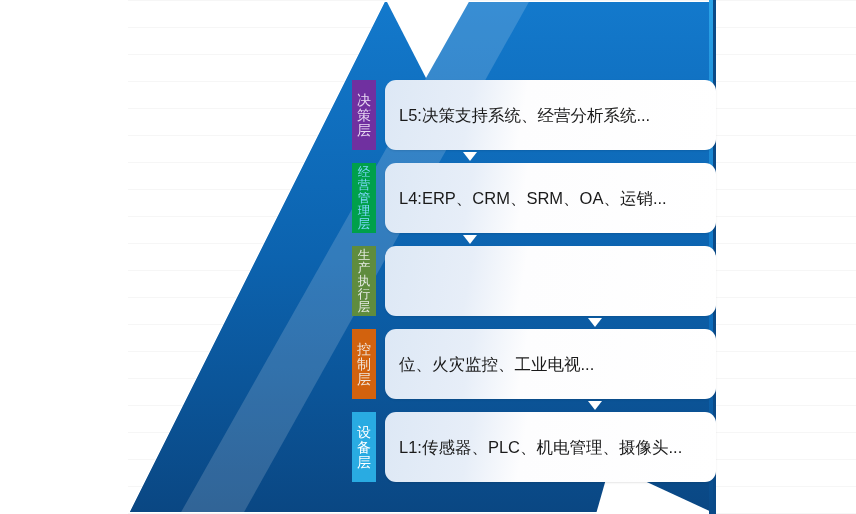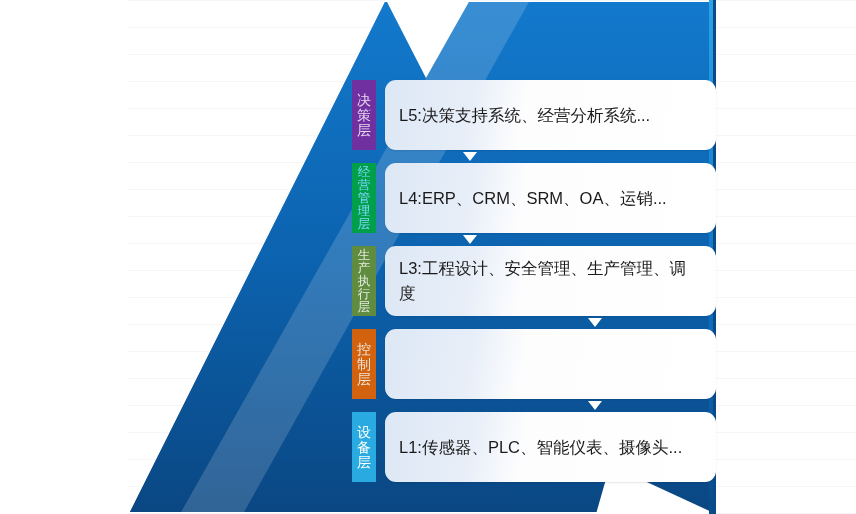--- a/index.html
+++ b/index.html
@@ -177,46 +177,46 @@
     <div class="row" style="top:246px; height:70px; width:364px;">
       <div class="tab" style="background:#5f8c3e; color:#e6ebe3; font-size:12.5px; line-height:13px;">
         <span>生</span>
         <span>产</span>
         <span>执</span>
         <span>行</span>
         <span>层</span>
       </div>
       <div class="card">
         <div>
-          <span class="card-text">L3:工程设计、安全管理、生产管理、调度</span>
         </div>
       </div>
     </div>
     <div class="arrow" style="left:588px; top:318px;"></div>
 
     <div class="row" style="top:329px; height:70px; width:364px;">
       <div class="tab" style="background:#d2620e; color:#f0e4d8;">
         <span>控</span>
         <span>制</span>
         <span>层</span>
       </div>
       <div class="card">
         <div>
+          <span class="card-text">位、火灾监控、工业电视...</span>
         </div>
       </div>
     </div>
     <div class="arrow" style="left:588px; top:401px;"></div>
 
     <div class="row" style="top:412px; height:70px; width:364px;">
       <div class="tab" style="background:#29abe2; color:#ffffff;">
         <span>设</span>
         <span>备</span>
         <span>层</span>
       </div>
       <div class="card">
         <div>
-          <span class="card-text">L1:传感器、PLC、智能仪表、摄像头...</span>
+          <span class="card-text">L1:传感器、PLC、机电管理、摄像头...</span>
         </div>
       </div>
     </div>
 
   </div>
 </div>
 
 </body></html>

